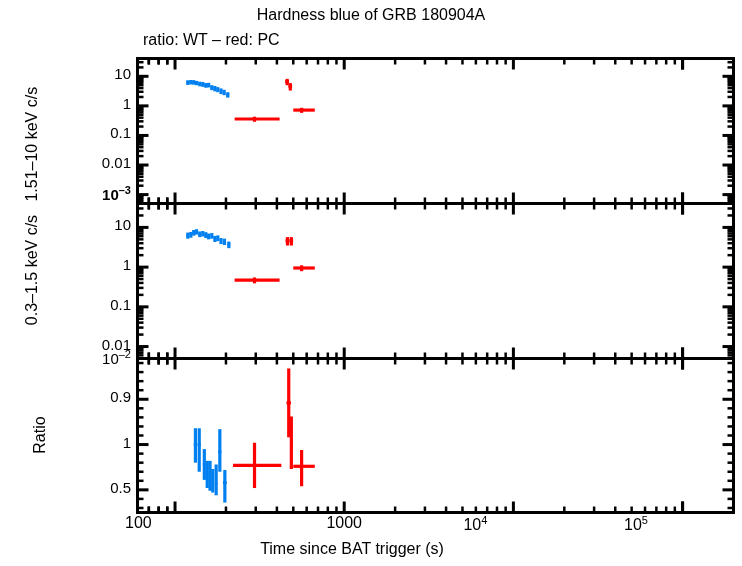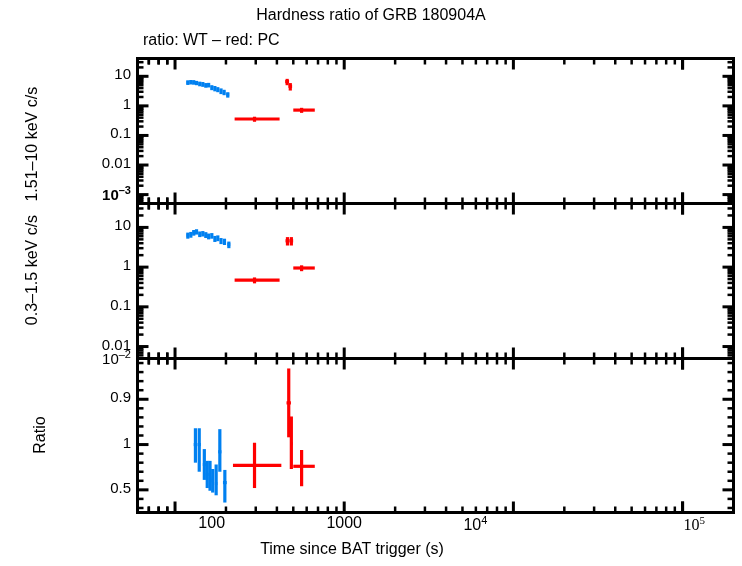--- a/index.html
+++ b/index.html
@@ -30,21 +30,21 @@
     position:absolute;font-size:16px;text-align:center;white-space:pre;
   }
   .sup{font-size:11px;vertical-align:super;}
   svg{position:absolute;left:0;top:0;}
 </style>
 </head>
 <body>
 
 <div id="root">
 
-  <div class="txt" id="title">Hardness ratio of GRB 180904A</div>
+  <div class="txt" id="title">Hardness blue of GRB 180904A</div>
   <div class="txt" id="subtitle">ratio: WT – red: PC</div>
   <div class="txt" id="xlabel">Time since BAT trigger (s)</div>
 
   <svg id="plot" width="742" height="566">
       <rect x="137.5" y="58.5" width="596" height="145" fill="none" stroke="#000000" stroke-width="3"></rect>
       <rect x="137.5" y="203.5" width="596" height="155" fill="none" stroke="#000000" stroke-width="3"></rect>
       <rect x="137.5" y="358.5" width="596" height="154" fill="none" stroke="#000000" stroke-width="3"></rect>
       <line x1="137.5" y1="203.5" x2="137.5" y2="197.5" stroke="#000000" stroke-width="2.5"></line>
       <line x1="137.5" y1="58.5" x2="137.5" y2="64.5" stroke="#000000" stroke-width="2.5"></line>
       <line x1="148.82604597115375" y1="203.5" x2="148.82604597115375" y2="197.5" stroke="#000000" stroke-width="2.5"></line>
@@ -594,20 +594,20 @@
       <div class="ytick" style="left: 55px; top: 154.024px; width: 76px; text-align: right;">0.01</div>
       <div class="ytick" style="left: 55px; top: 183.598px; width: 76px; text-align: right; font-weight: bold;">10<span class="sup">–3</span></div>
       <div class="ytick" style="left: 55px; top: 216.409px; width: 76px; text-align: right;">10</div>
       <div class="ytick" style="left: 55px; top: 256.121px; width: 76px; text-align: right;">1</div>
       <div class="ytick" style="left: 55px; top: 295.833px; width: 76px; text-align: right;">0.1</div>
       <div class="ytick" style="left: 55px; top: 335.545px; width: 76px; text-align: right;">0.01</div>
       <div class="ytick" style="left: 55px; top: 347.5px; width: 76px; text-align: right;">10<span class="sup">–2</span></div>
       <div class="ytick" style="left: 55px; top: 478.853px; width: 76px; text-align: right;">0.5</div>
       <div class="ytick" style="left: 55px; top: 433.559px; width: 76px; text-align: right;">1</div>
       <div class="ytick" style="left: 55px; top: 388.265px; width: 76px; text-align: right;">0.9</div>
-      <div class="xtick" style="left: 125.032px; top: 514px; width: 100px; text-align: right;">100</div>
+      <div class="xtick" style="left: 125.032px; top: 514px; width: 100px; text-align: left;">100</div>
       <div class="xtick" style="left: 294.212px; top: 514px; width: 100px; text-align: center;">1000</div>
       <div class="xtick" style="left: 463.392px; top: 514px; width: 100px; text-align: left;">10<span class="sup">4</span></div>
-      <div class="xtick" style="left: 605px; top: 514px; width: 100px; text-align: right; font-family: Liberation Serif, serif;">10<span class="sup">5</span></div>
+      <div class="xtick" style="left: 624px; top: 514px; width: 100px; text-align: left;">10<span class="sup">5</span></div>
       <div class="txt" style="font-size: 16px; width: 420px; text-align: center; left: -178px; top: 197px; transform: rotate(-90deg); transform-origin: center center;">0.3–1.5 keV c/s   1.51–10 keV c/s</div>
       <div class="txt" style="font-size: 16px; width: 420px; text-align: center; left: -170px; top: 426px; transform: rotate(-90deg); transform-origin: center center;">Ratio</div>
     </div>
 </div>
 
 </body></html>

